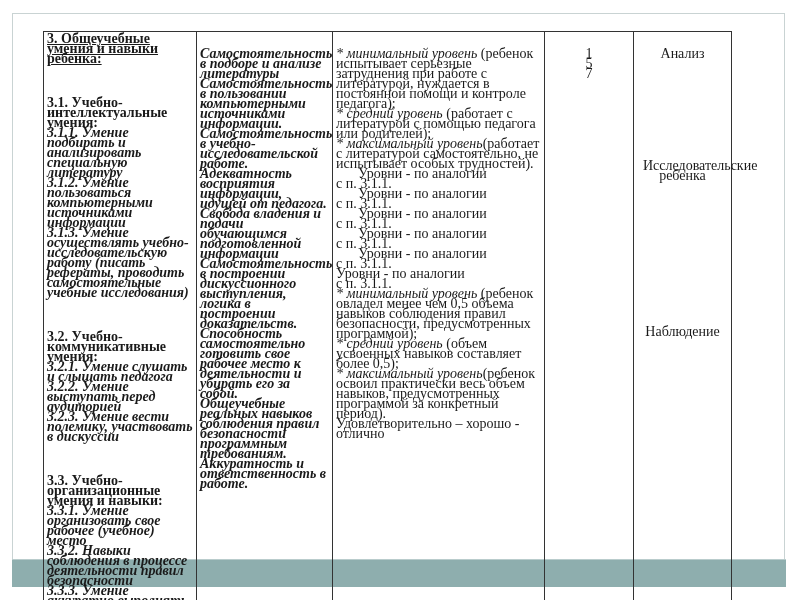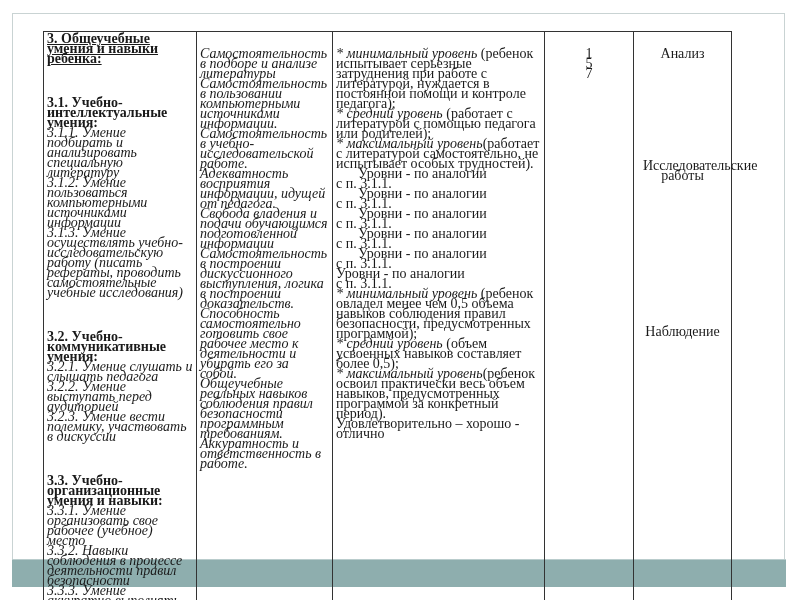--- a/index.html
+++ b/index.html
@@ -14,21 +14,21 @@
   table.doc td { border:1.5px solid #333; vertical-align:top; padding:2px 3px 0 3px;
                  font-size:14px; line-height:10px; }
   table.doc tr { }
   .c1 { width:146px; }
   .c2 { width:129px; }
   .c3 { width:205px; }
   .c4 { width:82px; }
   .c5 { width:91px; }
   .hdr { font-weight:bold; text-decoration:underline; display:block; }
   .b { font-weight:bold; display:block;margin-top:34px; }
-  .bi { font-weight:normal; font-style:italic; display:block; }
+  .bi { font-weight:bold; font-style:italic; display:block; }
   .line { display:block; }
   .indent { display:block; padding-left:22px; }
   .em { font-style:italic; }
   .top-gap { display:block; height:14.6px; }
   .c4 .v, .c5 .v { display:block; text-align:center; }
 </style>
 </head>
 <body>
 
 <div class="slide"></div>
@@ -89,19 +89,19 @@
     <td class="c4">
       <span class="top-gap"></span>
       <span class="v">1</span>
       <span class="v">5</span>
       <span class="v">7</span>
     </td>
     <td class="c5">
       <span class="top-gap"></span>
       <span class="v">Анализ</span>
       <span style="display:block;height:102px;"></span>
-      <span class="v" style="padding:0 6px;">Исследовательские работы</span>
+      <span class="v" style="padding:0 6px;">Исследовательские ребенка</span>
       <span style="display:block;height:146px;"></span>
       <span class="v">Наблюдение</span>
     </td>
   </tr>
 </tbody>
   </table>
 
 </body></html>

